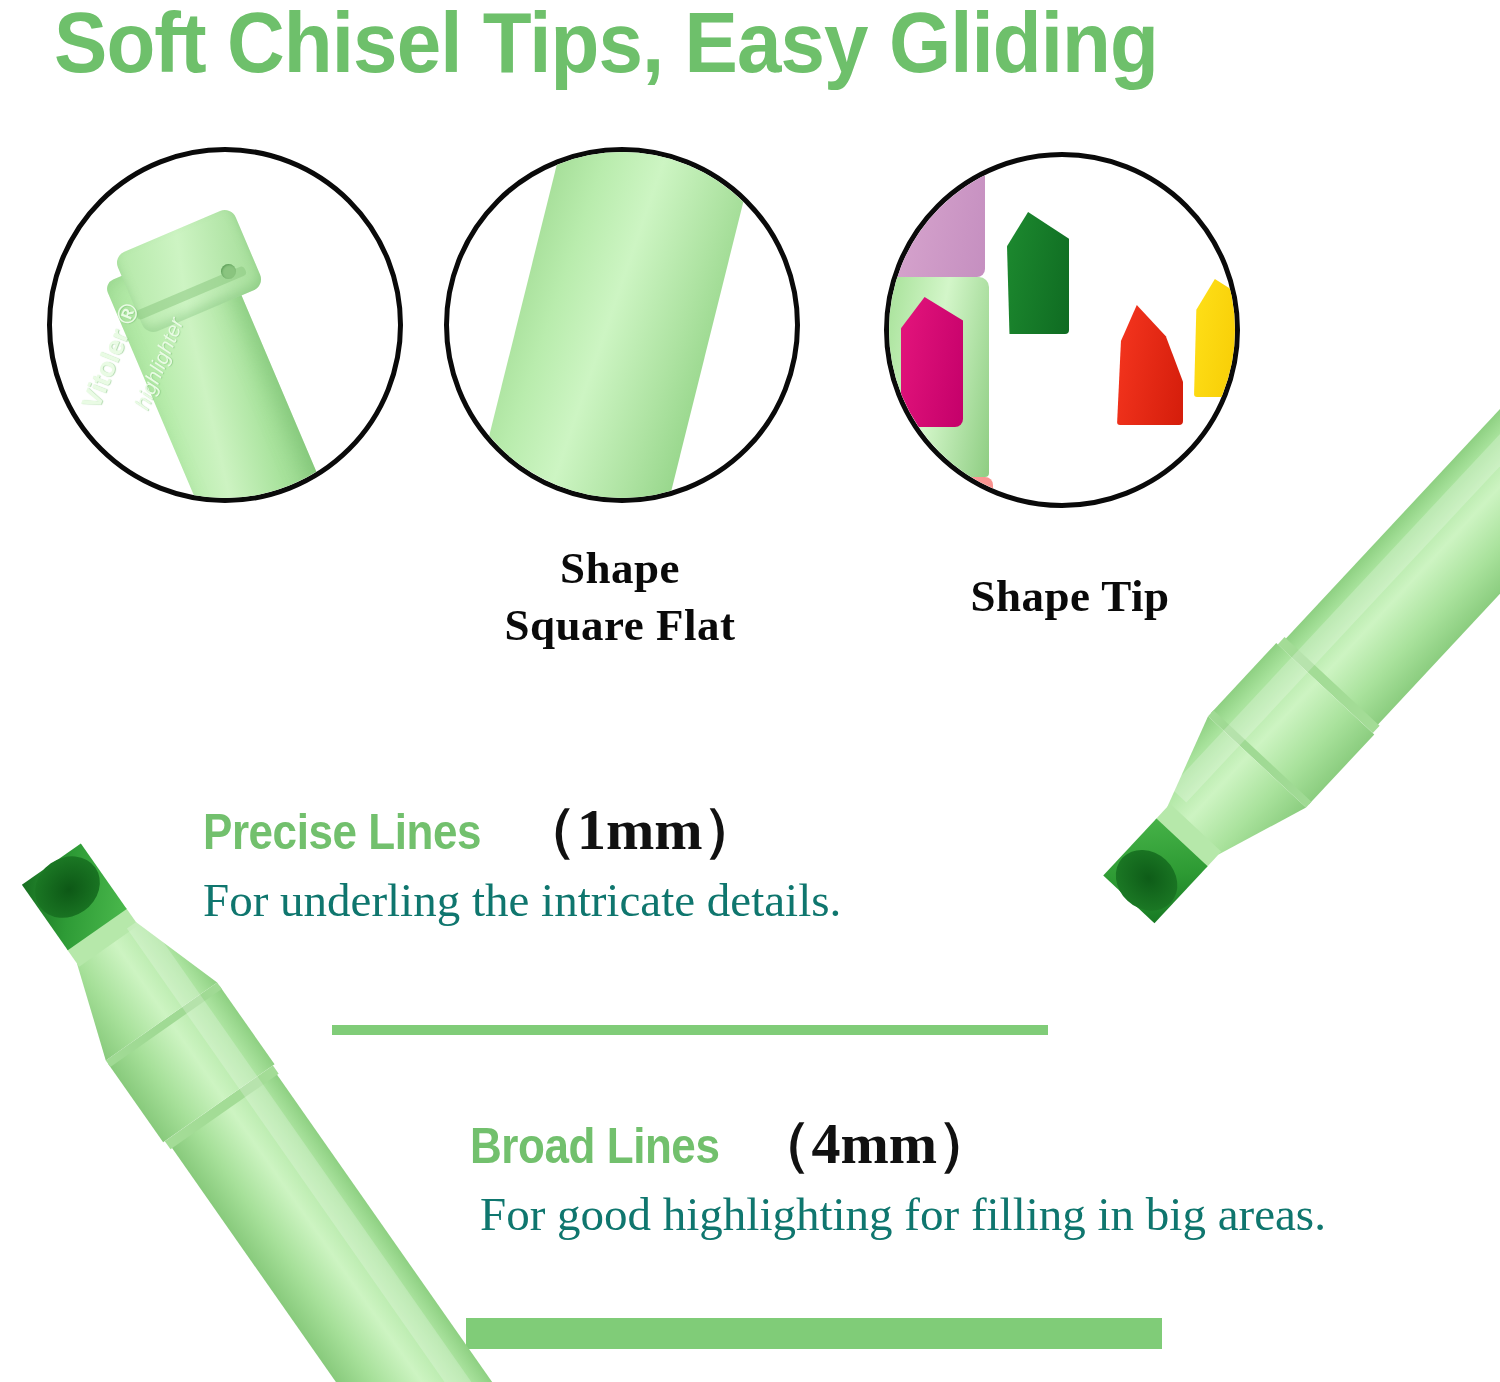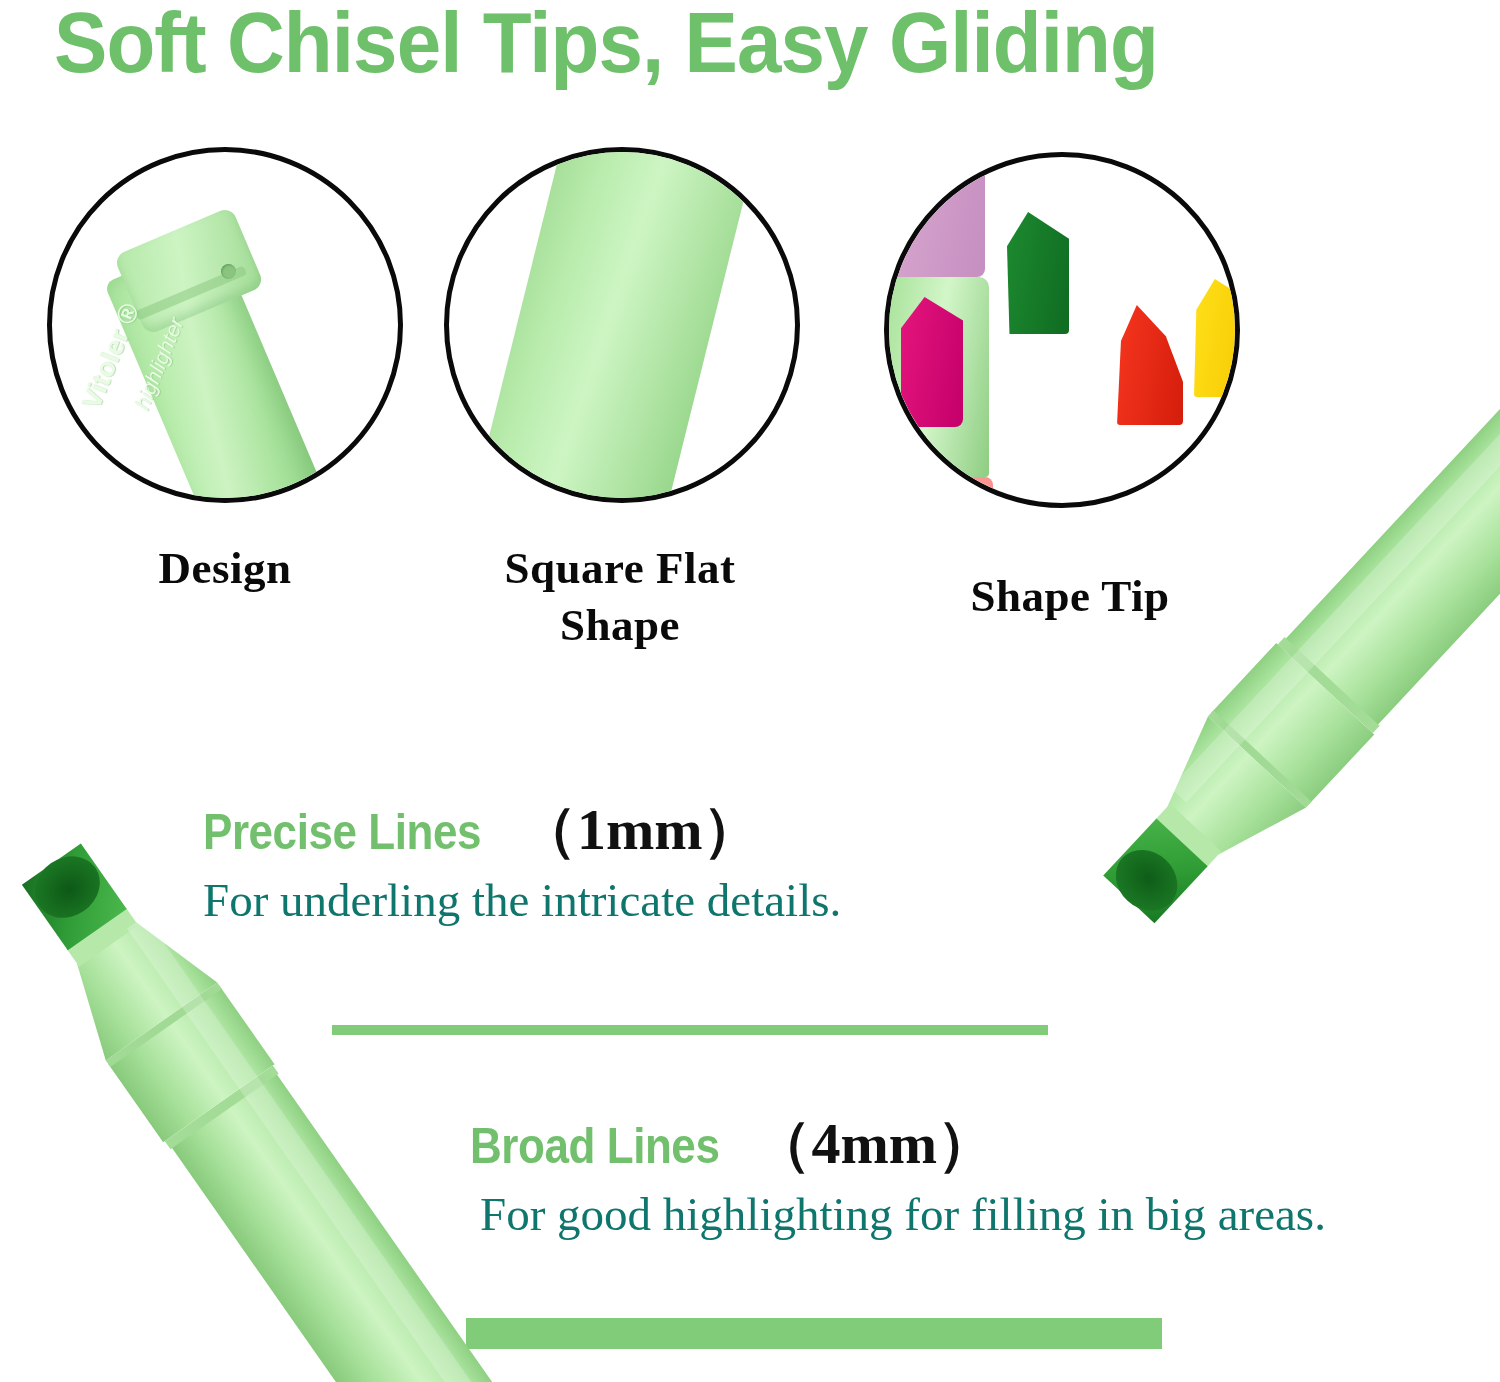--- a/index.html
+++ b/index.html
@@ -310,26 +310,25 @@
     <div class="nib nib-green"></div>
     <div class="barrel-pink"></div>
     <div class="nib nib-red"></div>
 
     <div class="nib nib-yellow"></div>
 
   </div>
 </div>
 
 <div class="caption" id="caption-1">
-  <div>Design</div>
 </div>
 
 <div class="caption" id="caption-2">
+  <div>Shape</div>
   <div>Square Flat</div>
-  <div>Shape</div>
 </div>
 
 <div class="caption" id="caption-3">
   <div>Shape Tip</div>
 </div>
 
 <div class="feature-head" id="precise-head">
   <span class="green">Precise Lines</span><span class="mm">（1mm）</span>
 </div>
 <div class="feature-desc" id="precise-desc">For underling the intricate details.</div>

